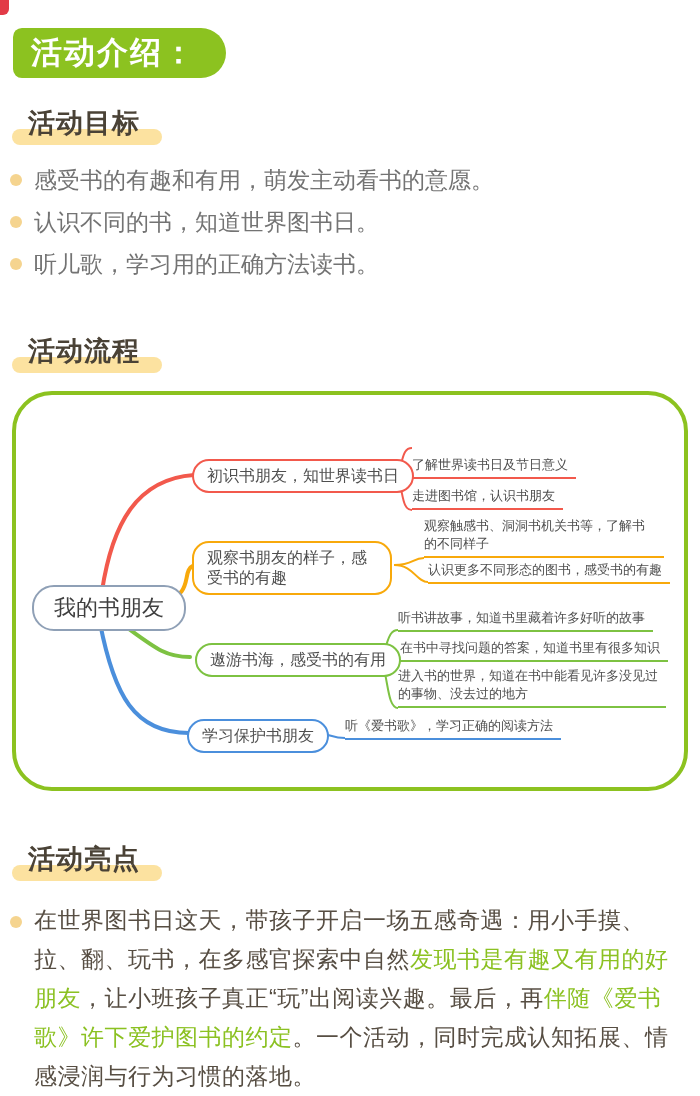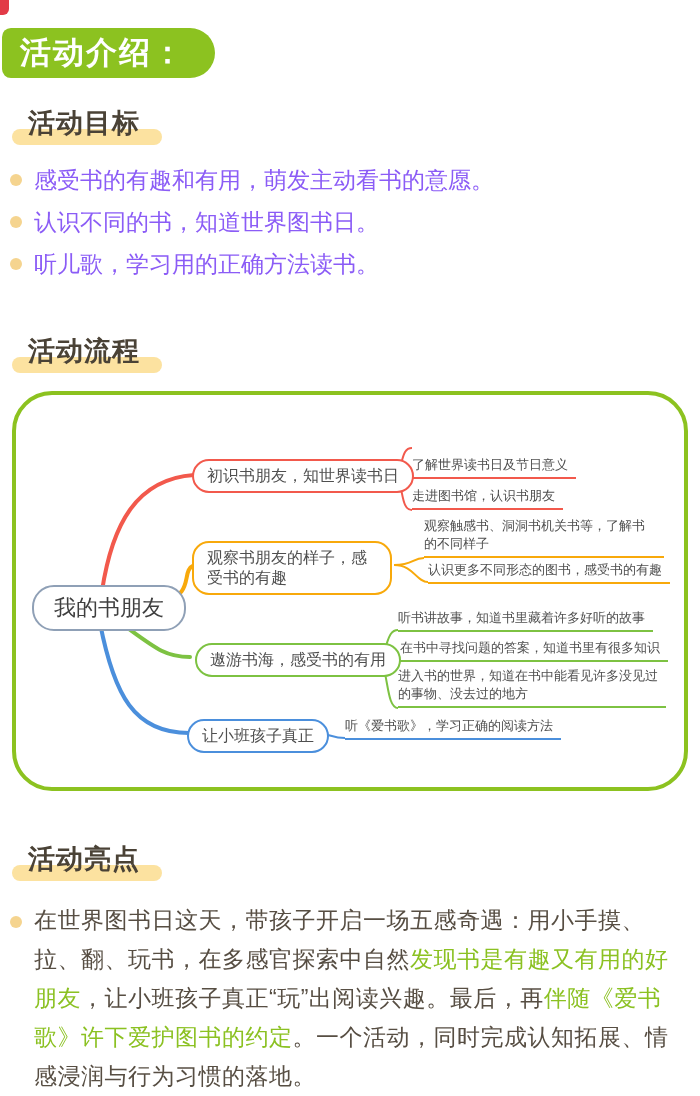--- a/index.html
+++ b/index.html
@@ -8,37 +8,37 @@
     width:700px; height:1096px; position:relative; overflow:hidden;
     font-family:"Liberation Sans","DejaVu Sans",sans-serif;
     color:#574e43;
   }
   
   .corner-mark { position:absolute; top:0; left:0; width:9px; height:15px;
     background:#e23b47; border-radius:0 0 6px 0; }
 
   
   .badge {
-    margin:28px 0 0 2px; display:inline-block;
+    margin:28px 0 0 13px; display:inline-block;
     background:#8cc220; color:#ffffff; font-weight:bold;
     font-size:31px; line-height:50px; height:50px; padding:0 30px 0 18px;
     border-radius:10px 28px 28px 10px; letter-spacing:2px;
   }
 
   
   .section-heading { position:relative; display:inline-block; margin-left:28px;
     font-size:27px; font-weight:bold; color:#4a4236; letter-spacing:1px; }
   .section-heading .hl-bar { position:absolute; left:-16px; right:-22px; bottom:-4px;
     height:16px; background:#fce2a0; border-radius:9px; z-index:0; }
   .section-heading .hl-text { position:relative; z-index:1; }
 
   .goal-section { margin-top:27px; }
   .bullet-list { list-style:none; margin:18px 0 0 10px; }
   .bullet-list li { display:flex; align-items:flex-start; font-size:23px;
-    line-height:42px; color:#8b5cf6; }
+    line-height:42px; color:#737373; }
   .dot { flex:0 0 12px; width:12px; height:12px; border-radius:50%;
     background:#f5d48f; margin:15px 12px 0 0; }
 
   .flow-section { margin-top:48px; }
 
   
   .mindmap { position:relative; width:676px; height:400px; margin:22px 0 0 12px;
     border:4px solid #8cc220; border-radius:40px; background:#ffffff; }
   .mindmap svg { position:absolute; left:0; top:0; z-index:0; }
   .node { position:absolute; z-index:1; background:#ffffff; border-style:solid; }
@@ -131,21 +131,21 @@
     <div class="node branch-node b-red">
       <span>初识书朋友，知世界读书日</span>
     </div>
     <div class="node branch-node b-yellow">
       <span>观察书朋友的样子，感受书的有趣</span>
     </div>
     <div class="node branch-node b-green">
       <span>遨游书海，感受书的有用</span>
     </div>
     <div class="node branch-node b-blue">
-      <span>让小班孩子真正</span>
+      <span>学习保护书朋友</span>
     </div>
 
     <div class="leaf u-red" style="left:396px; top:61px;">
       <span>了解世界读书日及节日意义</span>
     </div>
     <div class="leaf u-red" style="left:396px; top:92px;">
       <span>走进图书馆，认识书朋友</span>
     </div>
 
     <div class="leaf wrap u-yellow" style="left:408px; top:122px; width:240px;">

